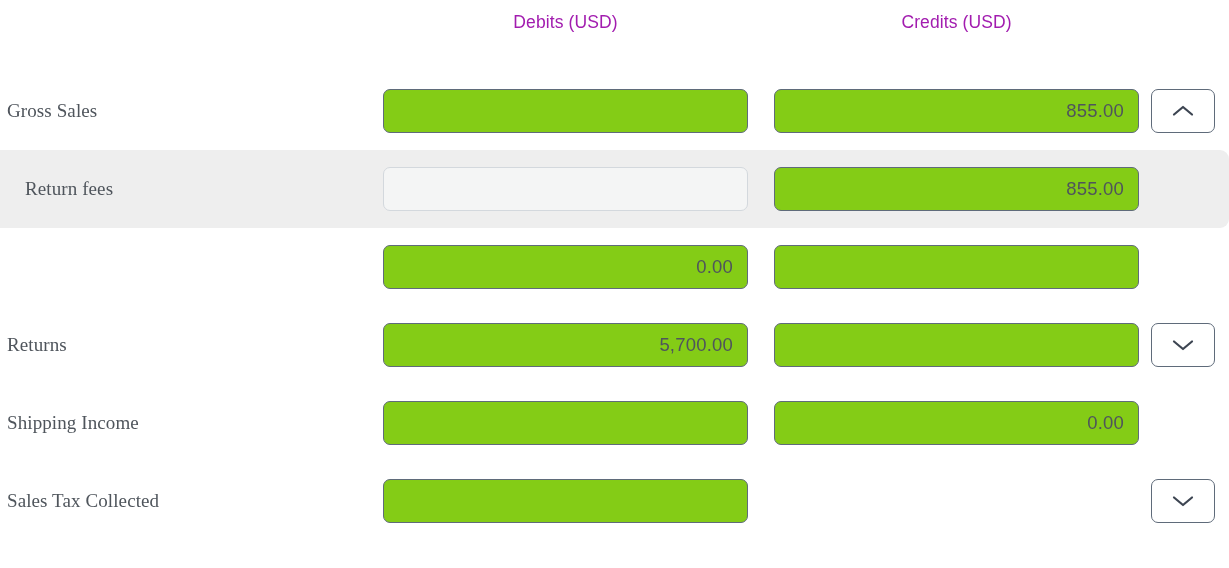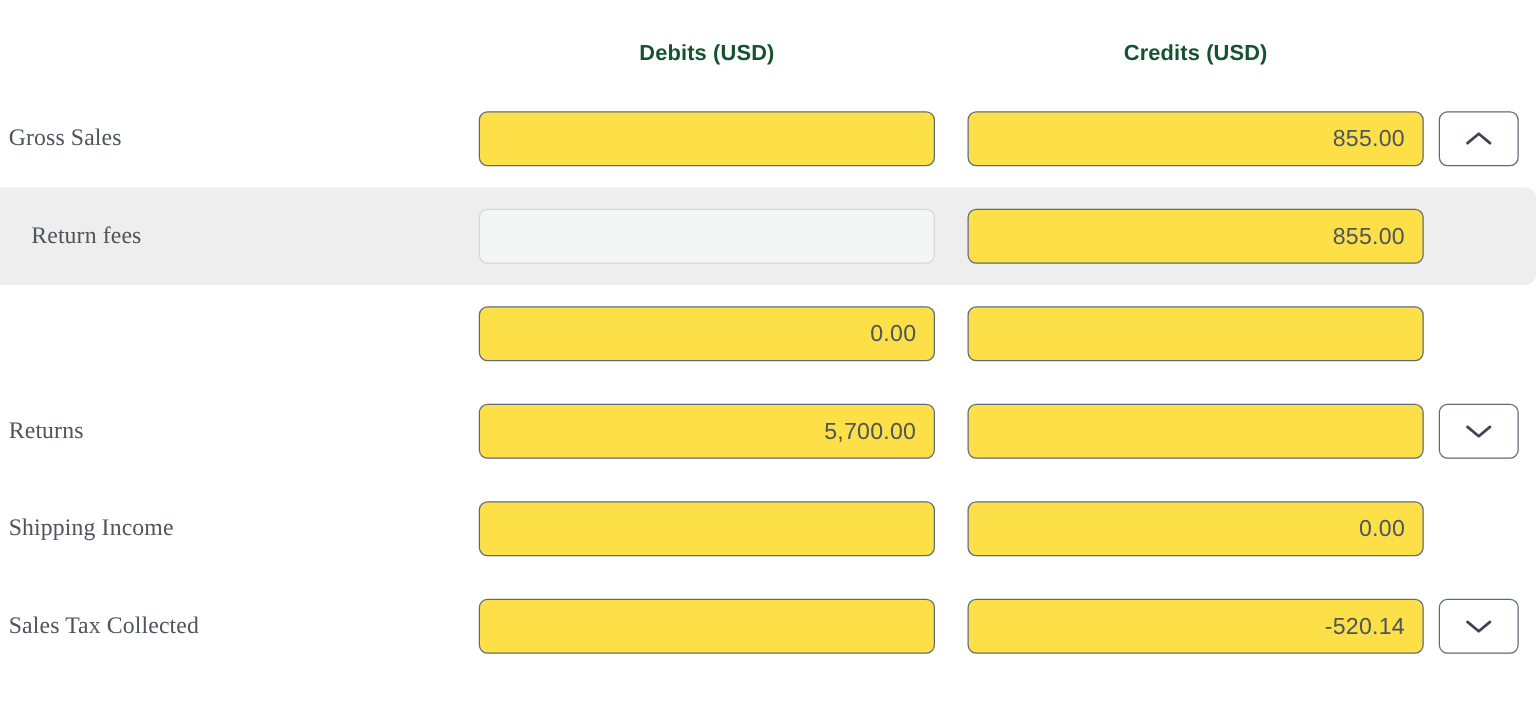--- a/index.html
+++ b/index.html
@@ -23,24 +23,24 @@
   .header-row {
     position: absolute;
     top: 0;
     left: 0;
     width: 1229px;
     height: 72px;
   }
 
   .col-header {
     position: absolute;
-    top: 32px;
+    top: 12px;
     font-size: 17.5px;
-    font-weight: bold;
-    color: #14532d;
+    font-weight: normal;
+    color: #a21caf;
     letter-spacing: 0.1px;
     white-space: nowrap;
   }
 
   .col-header.debits  { left: 383px; width: 365px; text-align: center; }
   .col-header.credits { left: 774px; width: 365px; text-align: center; }
 
   
   .rows {
     position: absolute;
@@ -76,21 +76,21 @@
   }
 
   .row.indent .row-label { left: 25px; }
 
   .field {
     position: absolute;
     top: 17px;
     height: 44px;
     border: 1.6px solid #5f6b7a;
     border-radius: 7px;
-    background: #fde047;
+    background: #84cc16;
     display: flex;
     align-items: center;
     justify-content: flex-end;
     padding: 0 14px;
     font-size: 18.5px;
     color: #4f555c;
     letter-spacing: 0.2px;
     cursor: text;
   }
 
@@ -167,21 +167,20 @@
         </button>
       </div>
       <div class="row">
         <div class="row-label">Shipping Income</div>
         <div class="field debit"></div>
         <div class="field credit">0.00</div>
       </div>
       <div class="row">
         <div class="row-label">Sales Tax Collected</div>
         <div class="field debit"></div>
-        <div class="field credit">-520.14</div>
         <button class="stepper-btn">
           <span>
             <svg width="22" height="14" viewBox="0 0 22 14">
               <path d="M2 3.5 L11 11 L20 3.5" fill="none" stroke="#3d4552" stroke-width="2.2" stroke-linecap="round" stroke-linejoin="round"></path>
             </svg>
           </span>
         </button>
       </div>
     </div>
 

